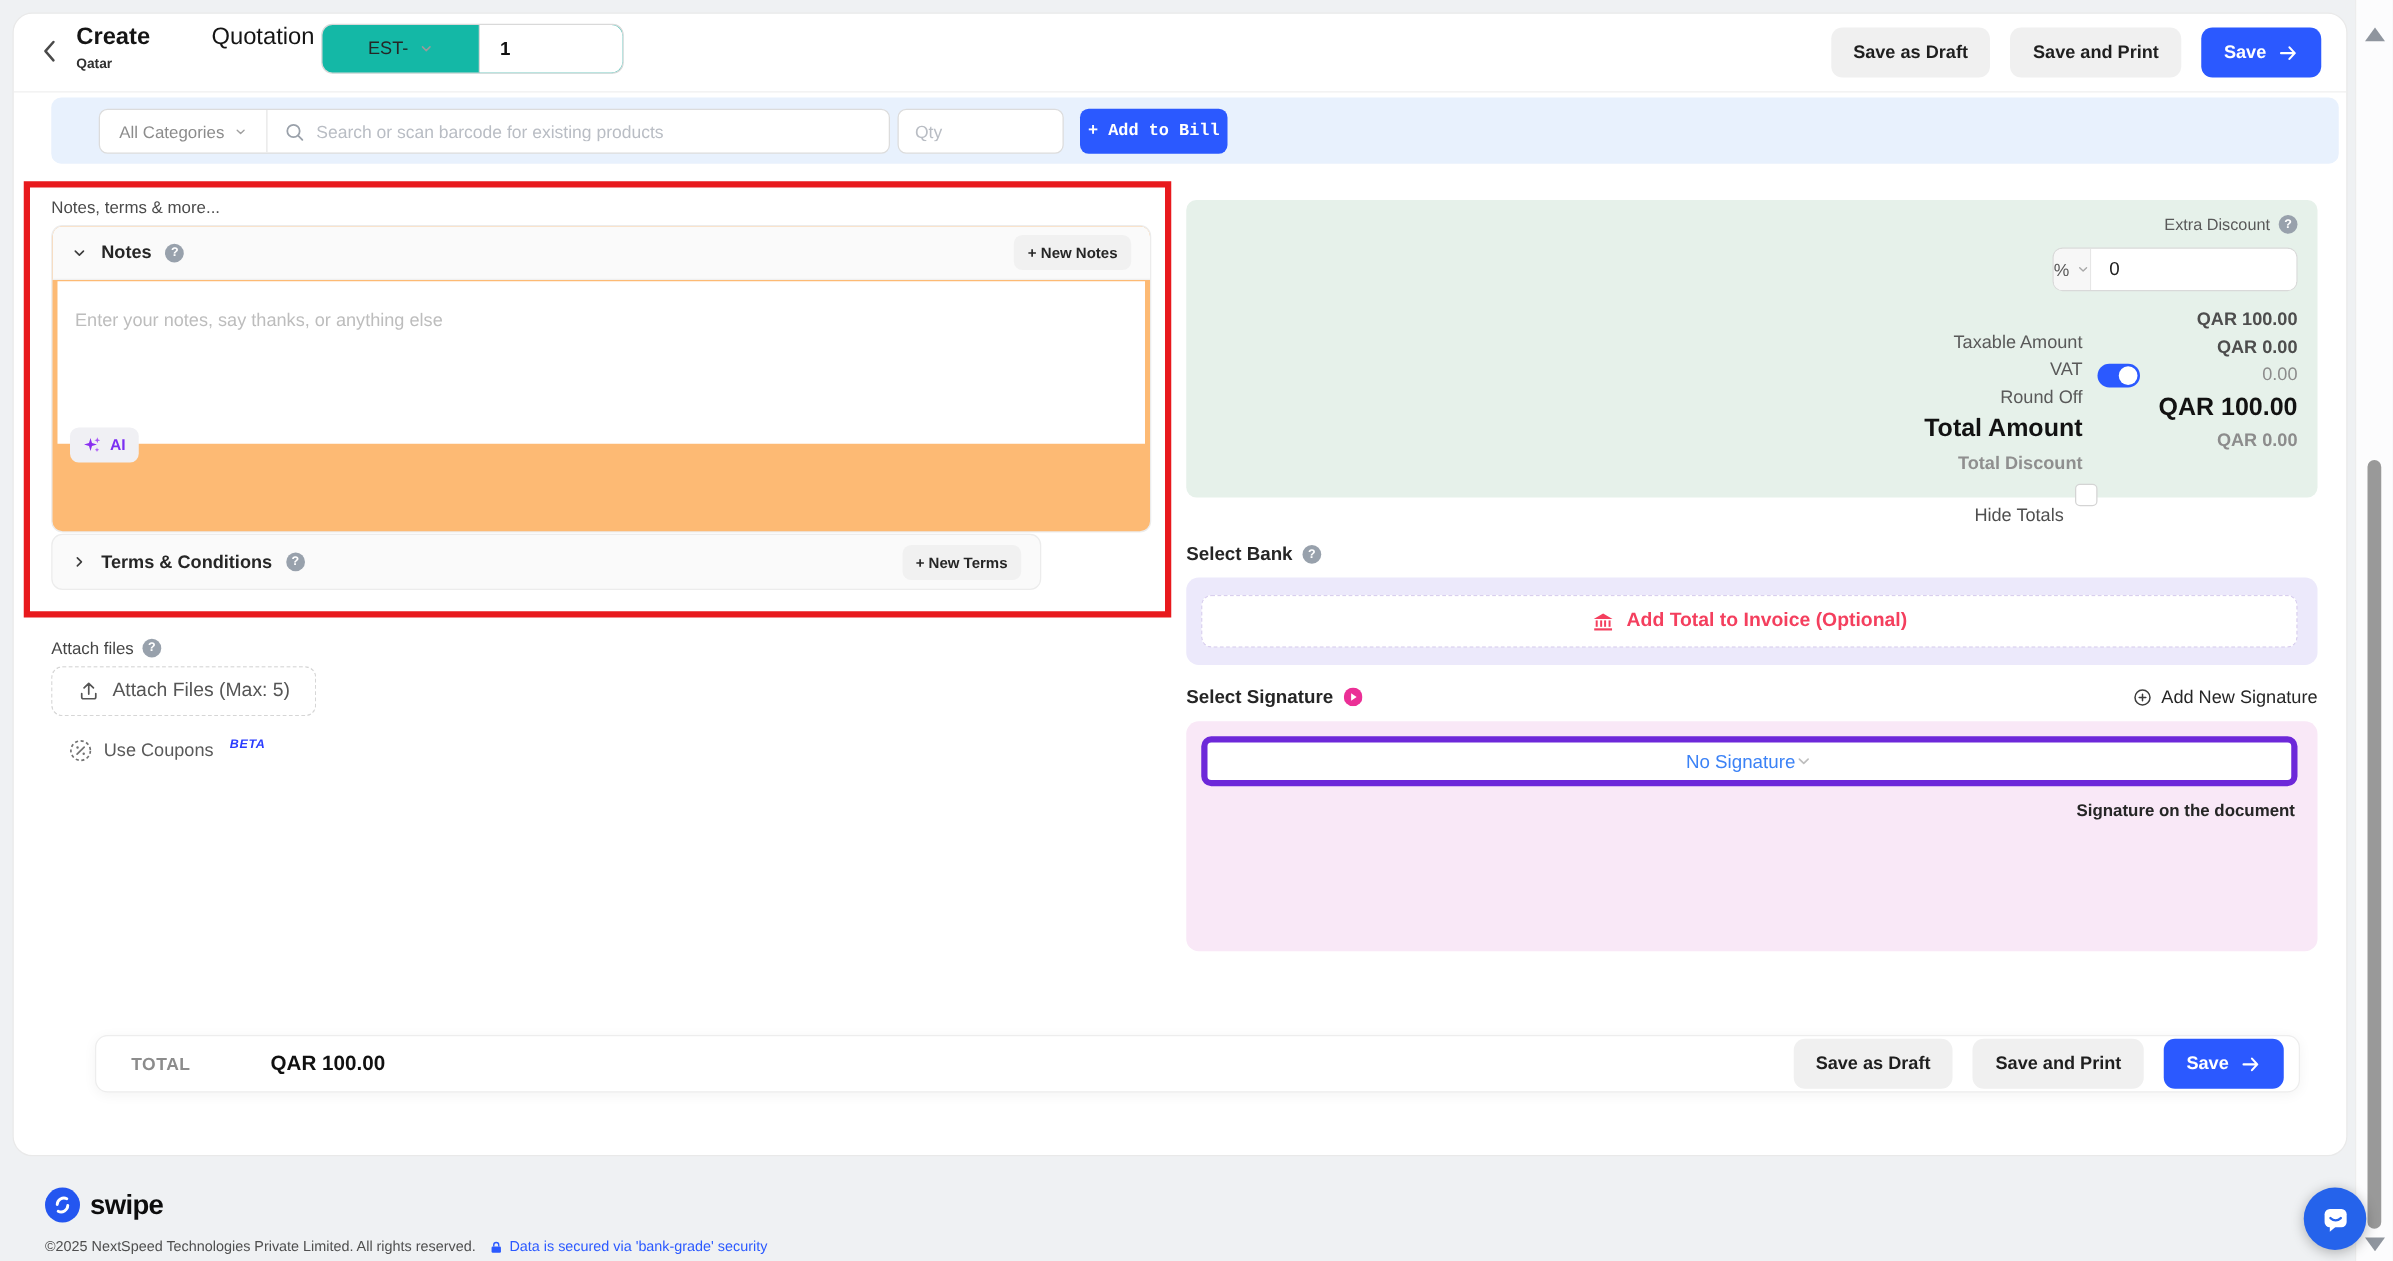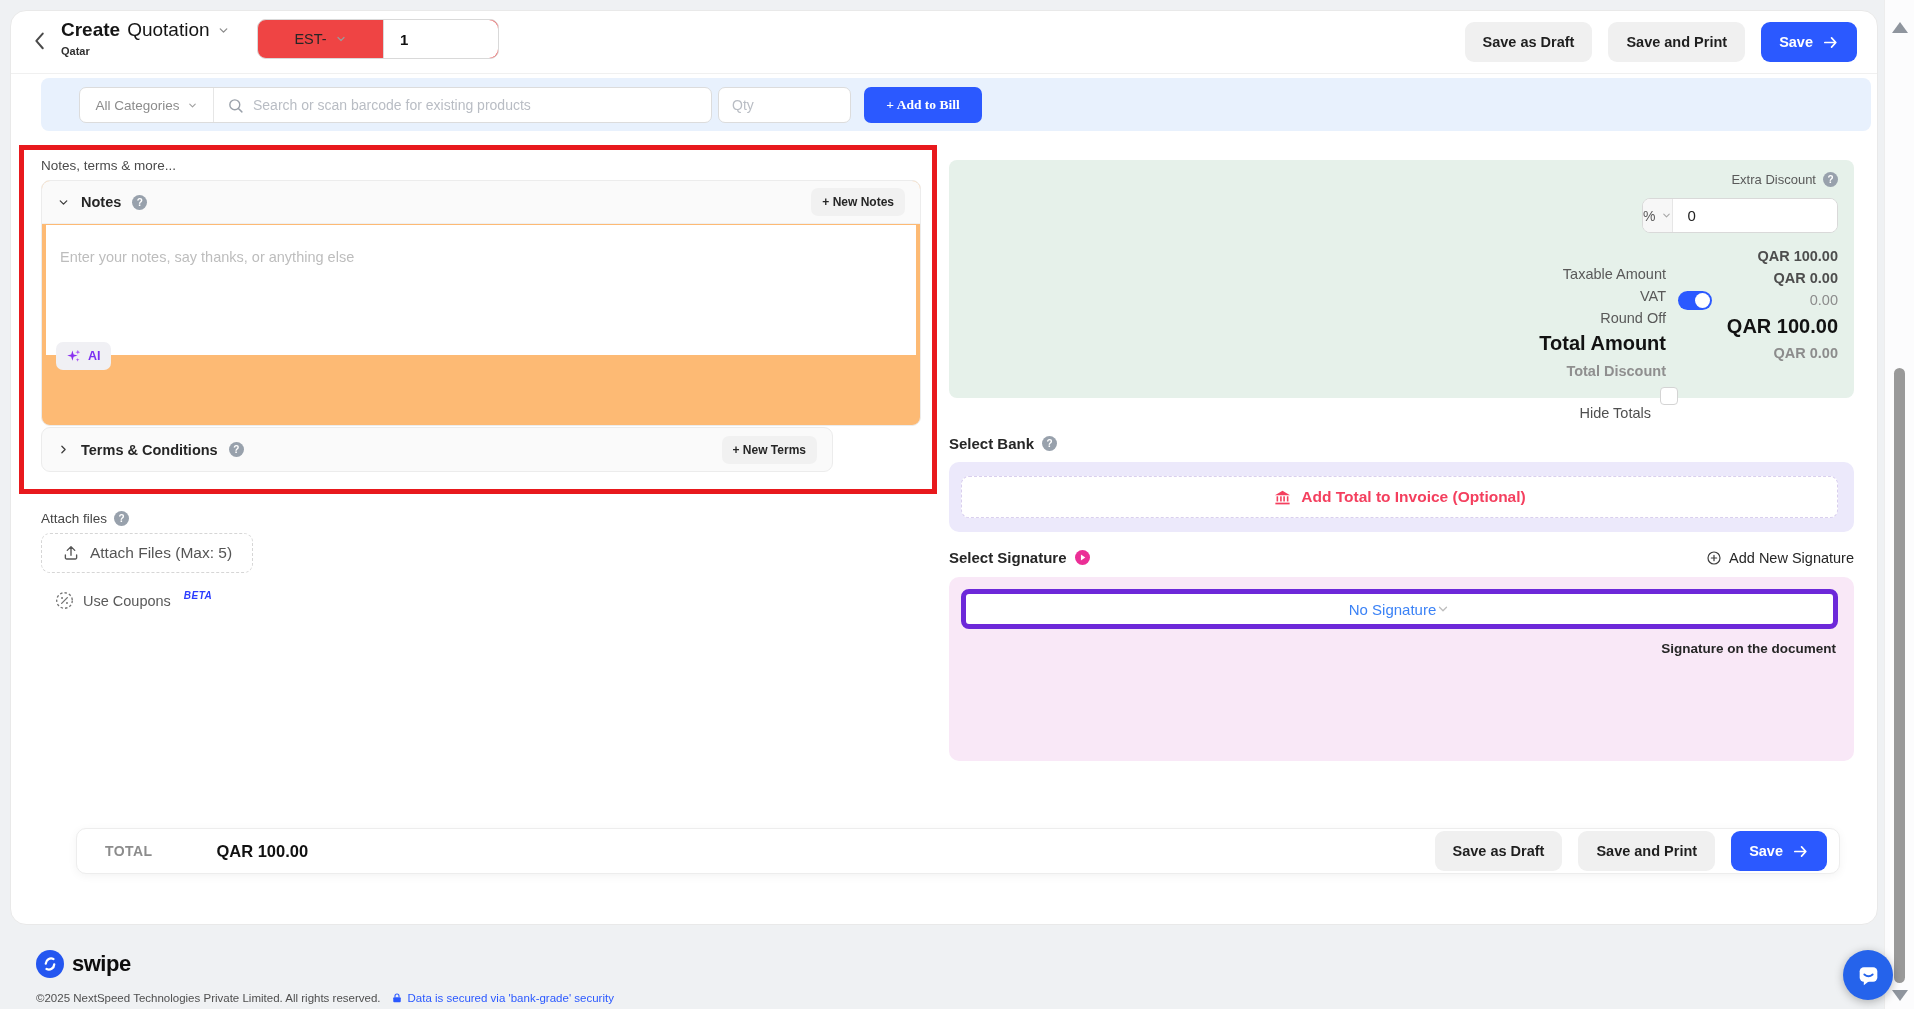--- a/index.html
+++ b/index.html
@@ -17,42 +17,42 @@
     position: absolute; left:10px; top:10px; width:1868px; height:915px;
     background:#fff; border:1px solid #e9e9e9; border-radius:16px;
   }
   .header-divider { position:absolute; left:0; right:0; top:62px; border-top:1px solid #f0f0f0; }
 
   
   .back-btn { position:absolute; left:16px; top:16px; width:26px; height:26px; display:flex; align-items:center; justify-content:center; cursor:pointer; color:#4a4a4a; background:none; border:none; }
   .titlebox { position:absolute; left:50px; top:8px; }
   .title-row { display:flex; align-items:center; gap:7px; font-size:19px; color:#151515; cursor:pointer; }
   .title-bold { font-weight:700; }
-  .title-light { font-weight:400; }
+  .title-light { font-weight:400;margin-left:42px; }
   .subtitle { font-size:11px; font-weight:700; color:#303030; margin-top:4px; }
 
-  .docgroup { position:absolute; left:246px; top:8px; width:242px; height:40px; border:1px solid #d9d9d9; border-radius:9px; display:flex; background:#ef4444; }
+  .docgroup { position:absolute; left:246px; top:8px; width:242px; height:40px; border:1px solid #d9d9d9; border-radius:9px; display:flex; background:#14b8a6; }
   .docprefix { width:126px; display:flex; align-items:center; justify-content:center; gap:8px; font-size:14.5px; color:#262626; border-right:1px solid #d9d9d9; cursor:pointer; }
   .docnum { flex:1; border:none; border-radius:0 9px 9px 0; padding-left:16px; font-size:15px; font-weight:700; font-family:inherit; color:#111; outline:none; width:100%; }
 
   .hdr-actions { position:absolute; top:11px; right:20px; display:flex; gap:16px; }
   .btn { border:none; border-radius:9px; height:40px; padding:0 18px; font-weight:700; font-size:14.5px; font-family:inherit; cursor:pointer; display:flex; align-items:center; gap:9px; }
   .btn-gray { background:#f0f0f0; color:#1f1f1f; }
   .btn-blue { background:#2b59ff; color:#fff; }
 
   
   .productbar { position:absolute; left:30px; top:67px; right:6px; height:53px; background:#e8f1fd; border-radius:8px; }
   .searchgroup { position:absolute; left:38px; top:9px; width:633px; height:36px; background:#fff; border:1px solid #dcdcdc; border-radius:7px; display:flex; overflow:hidden; }
   .catcell { width:134px; border-right:1px solid #e6e6e6; display:flex; align-items:center; justify-content:center; gap:7px; color:#8c8c8c; font-size:13.5px; cursor:pointer; }
   .searchcell { flex:1; display:flex; align-items:center; gap:9px; padding:0 13px; }
   .searchcell input { border:none; outline:none; flex:1; font-size:14px; font-family:inherit; color:#333; }
   .searchcell input::placeholder { color:#b9bdc4; }
   .qty-input { position:absolute; left:677px; top:9px; width:133px; height:36px; border:1px solid #dcdcdc; border-radius:7px; padding:0 13px; font-size:14px; font-family:inherit; outline:none; }
   .qty-input::placeholder { color:#b9bdc4; }
-  .addbill { position:absolute; left:823px; top:9px; width:118px; height:36px; background:#2b59ff; border:none; border-radius:7px; color:#fff; font-weight:700; font-size:13.5px; font-family:Liberation Serif, serif; cursor:pointer; }
+  .addbill { position:absolute; left:823px; top:9px; width:118px; height:36px; background:#2b59ff; border:none; border-radius:7px; color:#fff; font-weight:700; font-size:13.5px; font-family:Liberation Mono, monospace; cursor:pointer; }
 
   
   .annotation { position:absolute; left:8px; top:134px; width:918px; height:349px; border:5px solid #e8191d; z-index:50; pointer-events:none; }
 
   
   .notes-heading { position:absolute; left:30px; top:147px; font-size:13.5px; color:#4b4b4b; }
   .notes-card { position:absolute; left:30px; top:169px; width:880px; height:246px; border:1px solid #ececec; border-radius:9px; background:#fdba74; overflow:hidden; }
   .acc-header { height:43px; background:#fafafa; border-bottom:1px solid #f0f0f0; display:flex; align-items:center; padding:0 15px; gap:11px; cursor:pointer; }
   .acc-title { font-weight:700; font-size:14.5px; color:#262626; }
   .help-badge { width:15px; height:15px; border-radius:50%; background:#98a1ac; color:#fff; font-size:10px; font-weight:700; display:inline-flex; align-items:center; justify-content:center; flex:0 0 auto; cursor:pointer; }

